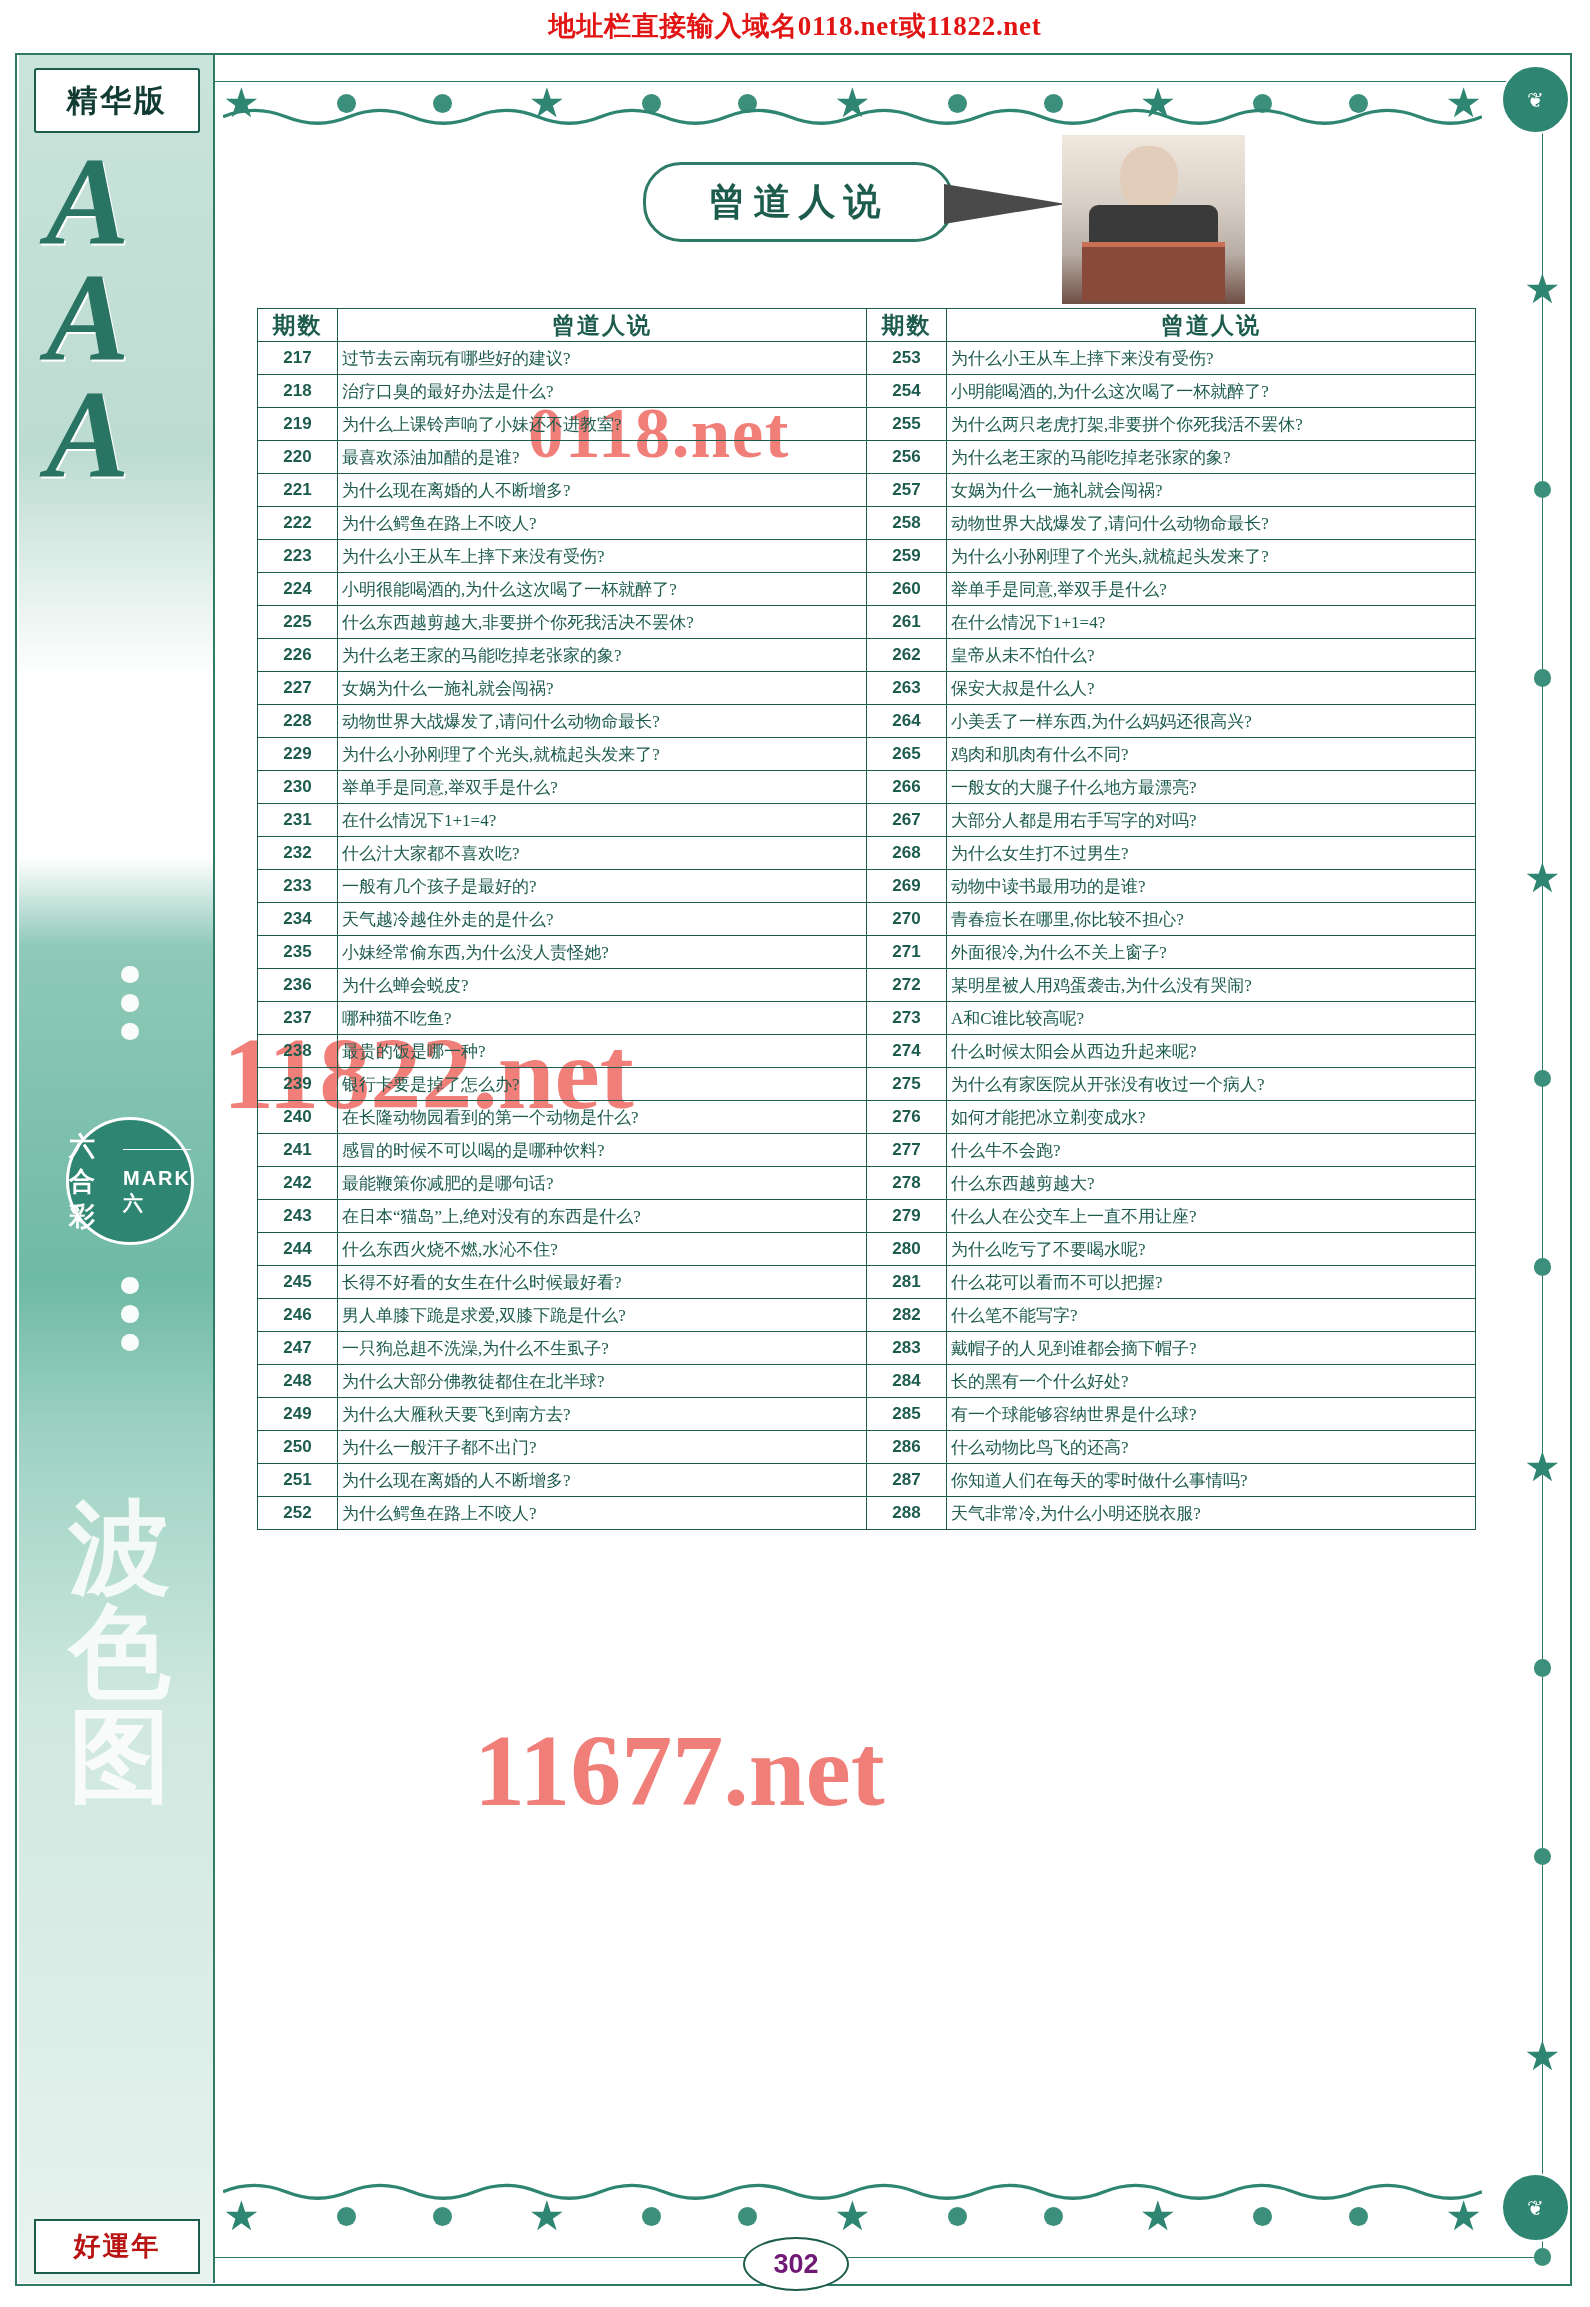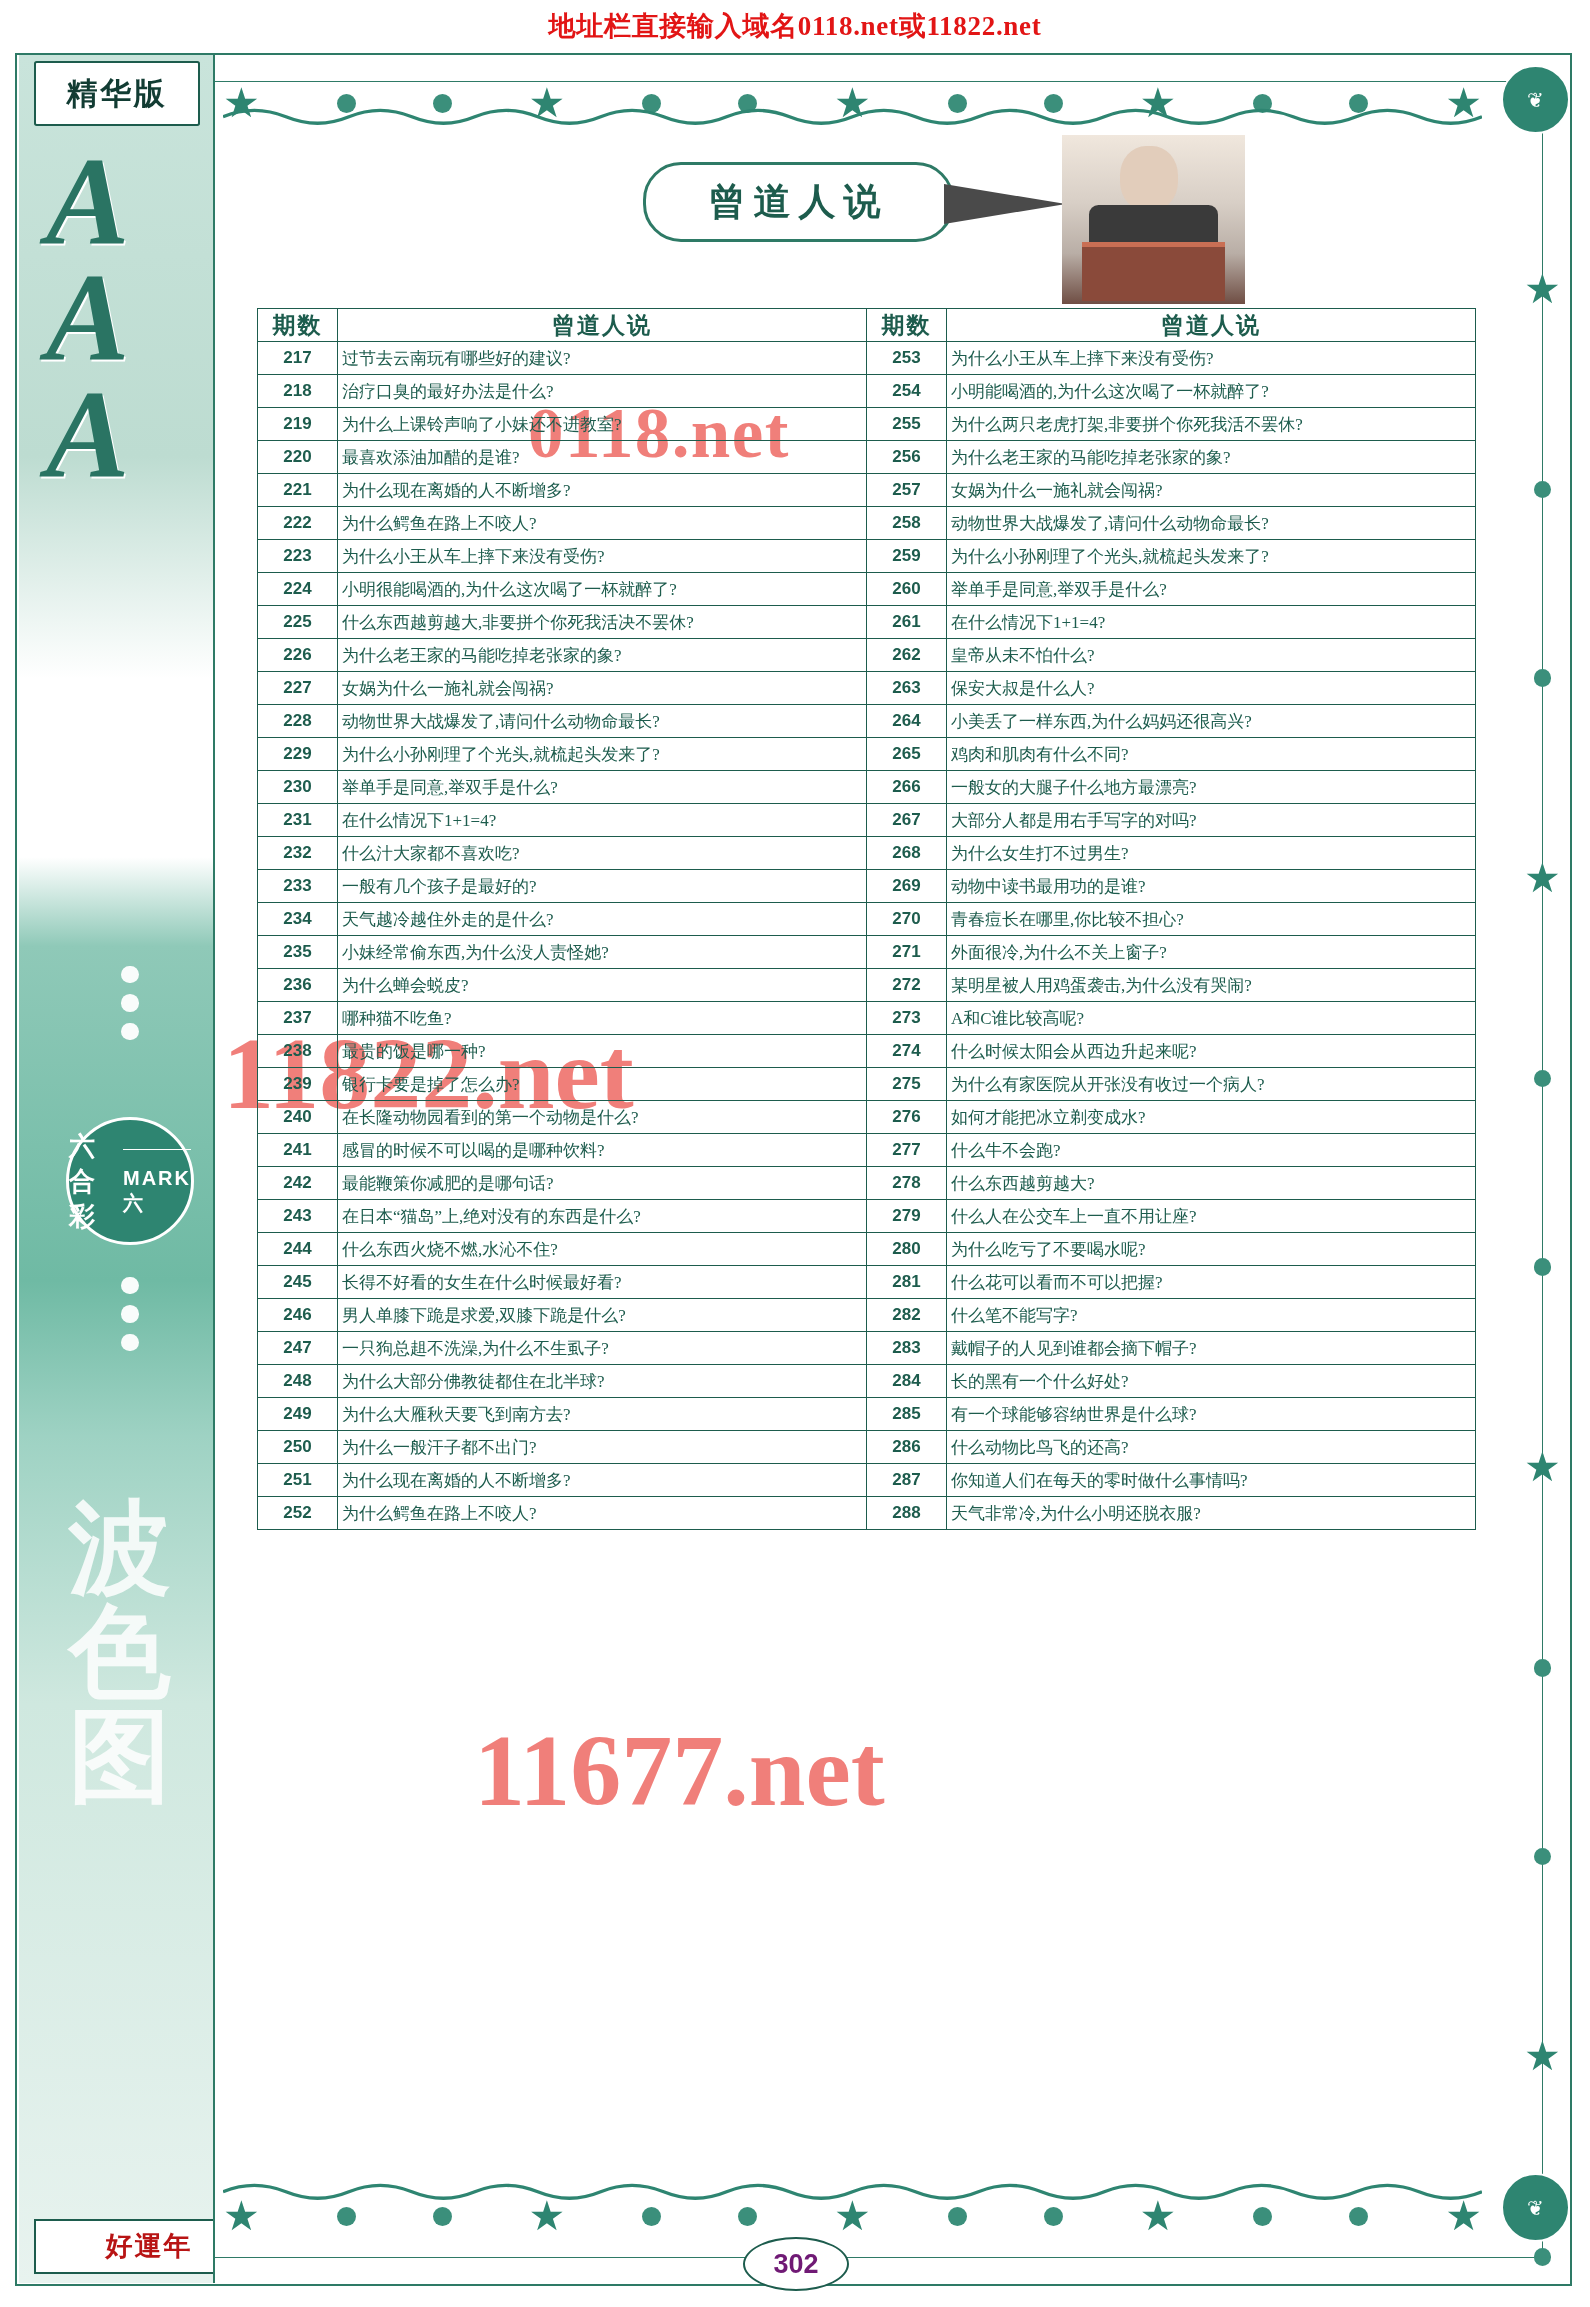--- a/index.html
+++ b/index.html
@@ -23,21 +23,21 @@
     position:absolute;left:27px;top:26px;right:27px;bottom:26px;
     border:1.4px solid #2e7a66;box-sizing:border-box;
   }
   
   .left-band{
     position:absolute;left:19px;top:55px;width:196px;height:2228px;
     background:linear-gradient(180deg,#c9e4db 0%,#bddcd1 18%,#ffffff 28%,#ffffff 36%,#8fc9b8 40%,#6fbaa4 55%,#9ed2c3 62%,#cfe8df 74%,#e8f3ef 100%);
     border-right:2px solid #2e7a66;box-sizing:border-box;overflow:hidden;
   }
   .band-tag{
-    position:absolute;left:15px;top:6px;width:162px;height:61px;
+    position:absolute;left:15px;top:13px;width:162px;height:61px;
     background:#ffffff;border:2px solid #1d5c4d;border-radius:2.7px;
     display:flex;align-items:center;justify-content:center;
     font-size:31px;font-weight:bold;color:#123c33;letter-spacing:2.7px;
   }
   .band-aaa{
     position:absolute;left:27px;top:88px;width:142px;height:541px;
     color:#2a7463;font-family:"Liberation Serif","DejaVu Serif",serif;
     font-style:italic;font-weight:bold;
   }
   .band-aaa span{display:block;font-size:125px;line-height:0.93;
@@ -58,21 +58,21 @@
     border-top:1.4px solid #ffffff;margin-top:4px;padding-top:17px;}
   .band-vert{
     position:absolute;left:37px;top:1441px;width:129px;
     font-size:102px;font-weight:bold;color:#ffffff;line-height:1.02;
     text-align:center;opacity:.85;letter-spacing:1.4px;
   }
   .band-bottom{
     position:absolute;left:15px;bottom:9.5px;width:162px;height:51px;
     background:#ffffff;border:2px solid #1d5c4d;
     display:flex;align-items:center;justify-content:center;
-    font-size:27px;font-weight:bold;color:#b81414;letter-spacing:2px;padding-left:32px;
+    font-size:27px;font-weight:bold;color:#b81414;letter-spacing:2px;
   }
   
   .deco-row{position:absolute;left:223px;width:1259px;height:47px;
     display:flex;align-items:center;justify-content:space-between;}
   .deco-row.top{top:80px;}
   .deco-row.bottom{top:2193px;}
   .star{color:#2e8571;font-size:41px;line-height:1;}
   .dot{width:19px;height:19px;border-radius:50%;background:#3b8f7b;}
   .wave{
     position:absolute;left:223px;width:1259px;height:17.6px;

